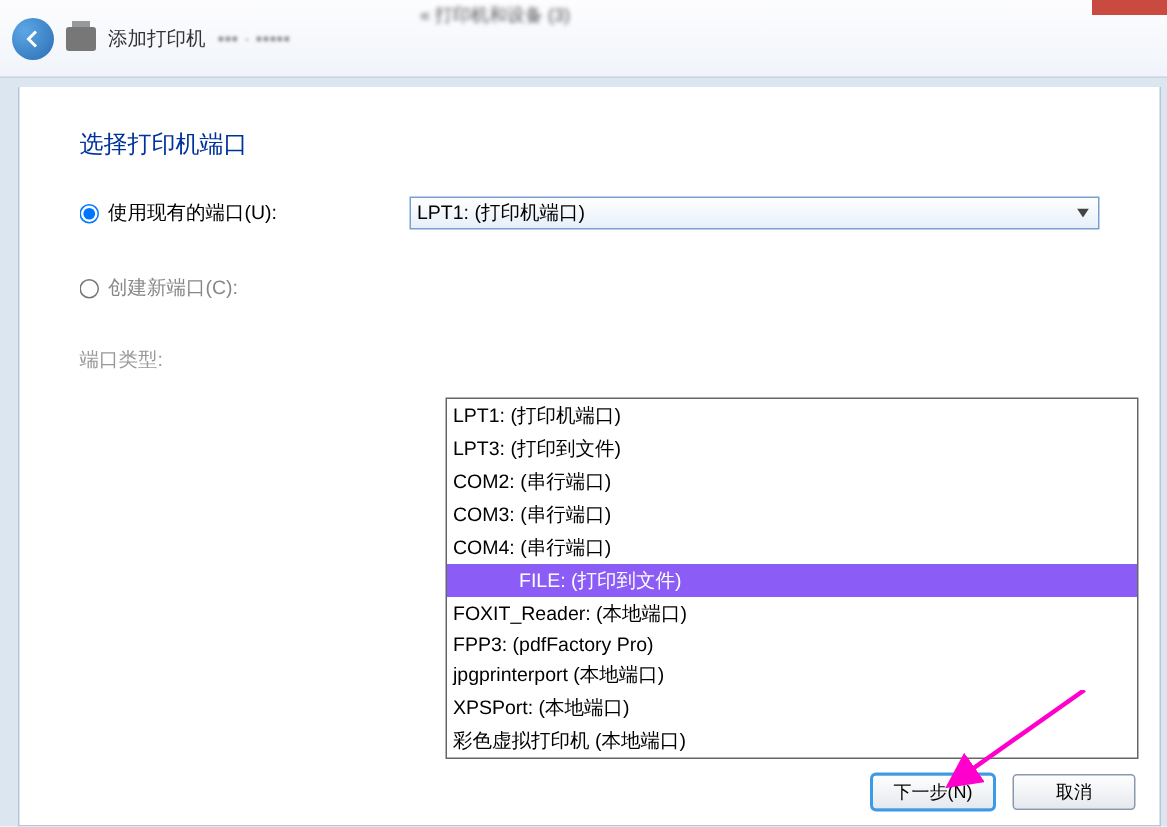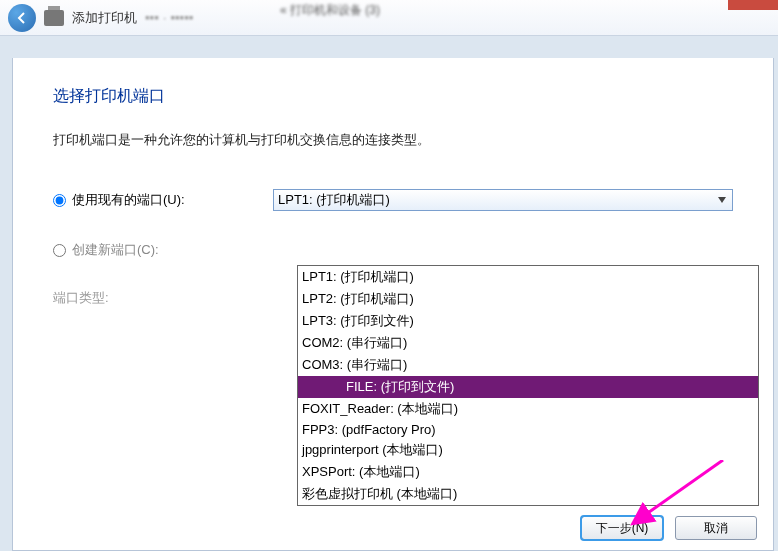--- a/index.html
+++ b/index.html
@@ -6,21 +6,21 @@
     body {
       font-family: "Microsoft YaHei", "Segoe UI", sans-serif;
       font-size: 12px;
       background: #dce6f0;
       width: 778px;
       height: 551px;
       overflow: hidden;
       position: relative;
     }
     .header {
-      height: 36px;
+      height: 52px;
       background: linear-gradient(#fdfdfe, #f0f4fa);
       border-bottom: 1px solid #c9d4e2;
       display: flex;
       align-items: center;
       padding: 0 8px;
       gap: 8px;
     }
     .back-btn {
       width: 28px; height: 28px;
       border-radius: 50%;
@@ -131,21 +131,21 @@
       border: 1px solid #666;
       z-index: 10;
     }
     .dropdown-item {
       padding: 2px 4px;
       font-size: 13px;
       color: #000;
       cursor: default;
     }
     .dropdown-item.selected {
-      background: #701a75;
+      background: #8b5cf6;
       color: #fff;
       padding-left: 48px;
     }
     .footer {
       position: absolute;
       bottom: 10px;
       right: 16px;
       display: flex;
       gap: 12px;
       align-items: center;
@@ -190,21 +190,20 @@
     </svg>
   </div>
   <div class="printer-ico"></div>
   <span class="header-title">添加打印机</span>
   <span class="header-blur">▪▪▪ · ▪▪▪▪▪</span>
 </div>
 
 <div class="dialog">
   <div class="content">
     <div class="page-title">选择打印机端口</div>
-    <div class="desc">打印机端口是一种允许您的计算机与打印机交换信息的连接类型。</div>
 
     <div class="opt-row">
       <label>
         <input type="radio" name="port" checked="" style="">
         <span>使用现有的端口(U):</span>
       </label>
       <div class="combo">
         <span>LPT1: (打印机端口)</span>
         <span class="combo-arrow">
           <svg width="8" height="6" viewBox="0 0 8 6">
@@ -221,24 +220,24 @@
       </label>
     </div>
 
     <div class="opt-row">
       <span class="port-type-label">端口类型:</span>
     </div>
   </div>
 
   <div class="dropdown" id="dropdown">
       <div class="dropdown-item">LPT1: (打印机端口)</div>
-      <div class="dropdown-item">LPT2: (打印机端口)</div>
       <div class="dropdown-item">LPT3: (打印到文件)</div>
       <div class="dropdown-item">COM2: (串行端口)</div>
       <div class="dropdown-item">COM3: (串行端口)</div>
+      <div class="dropdown-item">COM4: (串行端口)</div>
       <div class="dropdown-item selected">FILE: (打印到文件)</div>
       <div class="dropdown-item">FOXIT_Reader: (本地端口)</div>
       <div class="dropdown-item">FPP3: (pdfFactory Pro)</div>
       <div class="dropdown-item">jpgprinterport (本地端口)</div>
       <div class="dropdown-item">XPSPort: (本地端口)</div>
       <div class="dropdown-item">彩色虚拟打印机 (本地端口)</div>
     </div>
 
   <div class="footer">
     <button class="btn primary">下一步(N)</button>

